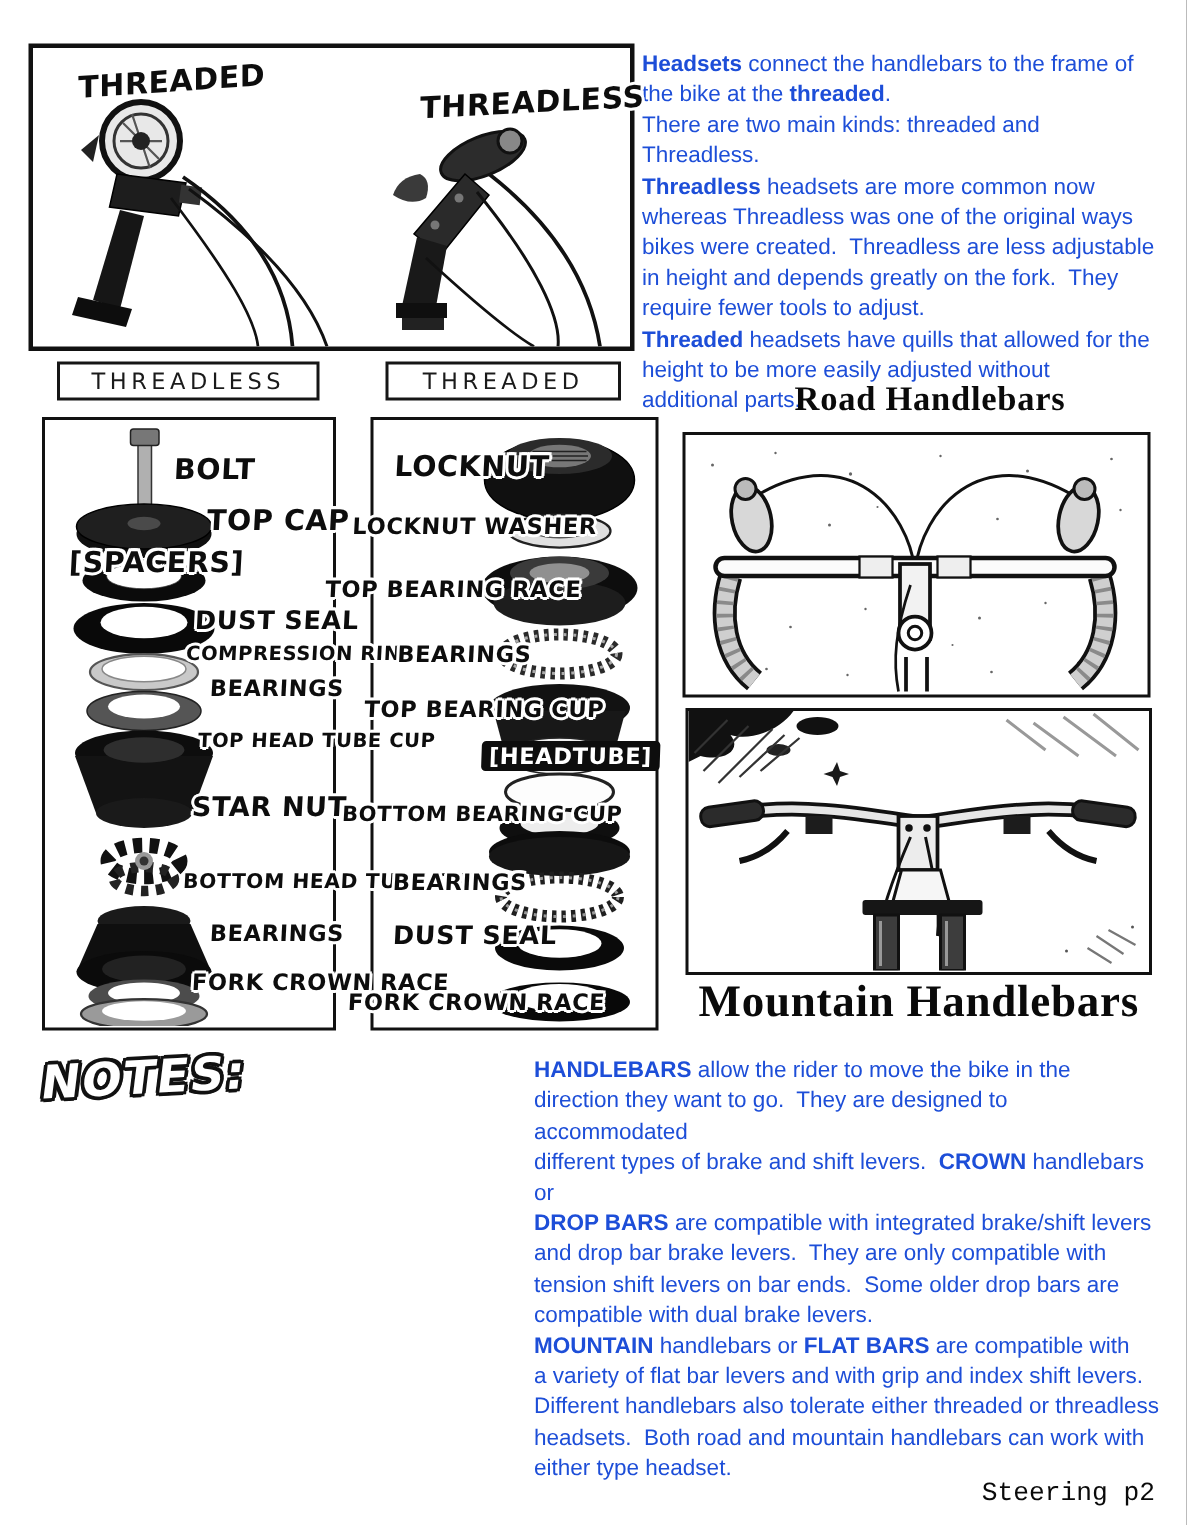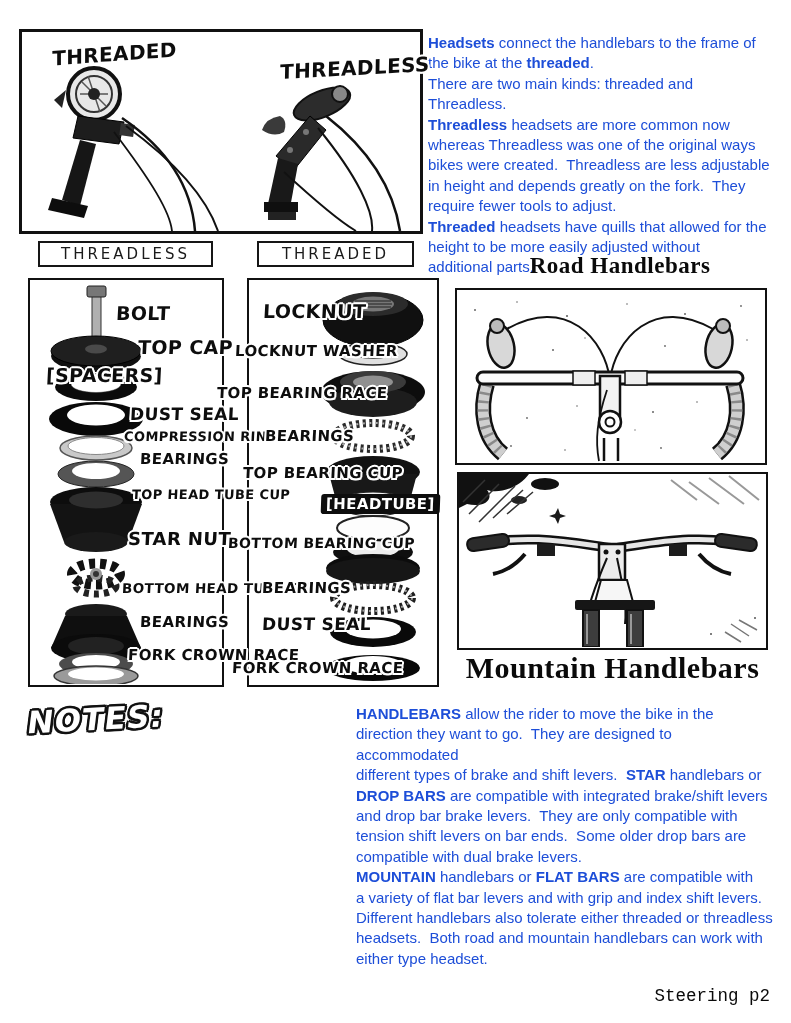--- a/index.html
+++ b/index.html
@@ -292,21 +292,21 @@
         <circle cx="296" cy="144" r="1" fill="#555"></circle>
     </svg>
   </div>
 
   <div class="big-title" style="left:457px;top:651px;width:311px;font-size:30px;">Mountain Handlebars</div>
 
   <div class="notes" style="left:28px;top:701px;">NOTES:</div>
 
   <div class="serif-block" style="left:356px;top:704px;width:420px;"><span class="b">HANDLEBARS</span><span> allow the rider to move the bike in the
 direction they want to go.  They are designed to accommodated
-different types of brake and shift levers.  </span><span class="b">STAR</span><span> handlebars or
+different types of brake and shift levers.  </span><span class="b">CROWN</span><span> handlebars or
 </span><span class="b">DROP BARS</span><span> are compatible with integrated brake/shift levers
 and drop bar brake levers.  They are only compatible with
 tension shift levers on bar ends.  Some older drop bars are
 compatible with dual brake levers.
 </span><span class="b">MOUNTAIN</span><span> handlebars or </span><span class="b">FLAT BARS</span><span> are compatible with
 a variety of flat bar levers and with grip and index shift levers.
 Different handlebars also tolerate either threaded or threadless
 headsets.  Both road and mountain handlebars can work with
 either type headset.</span></div>
 

